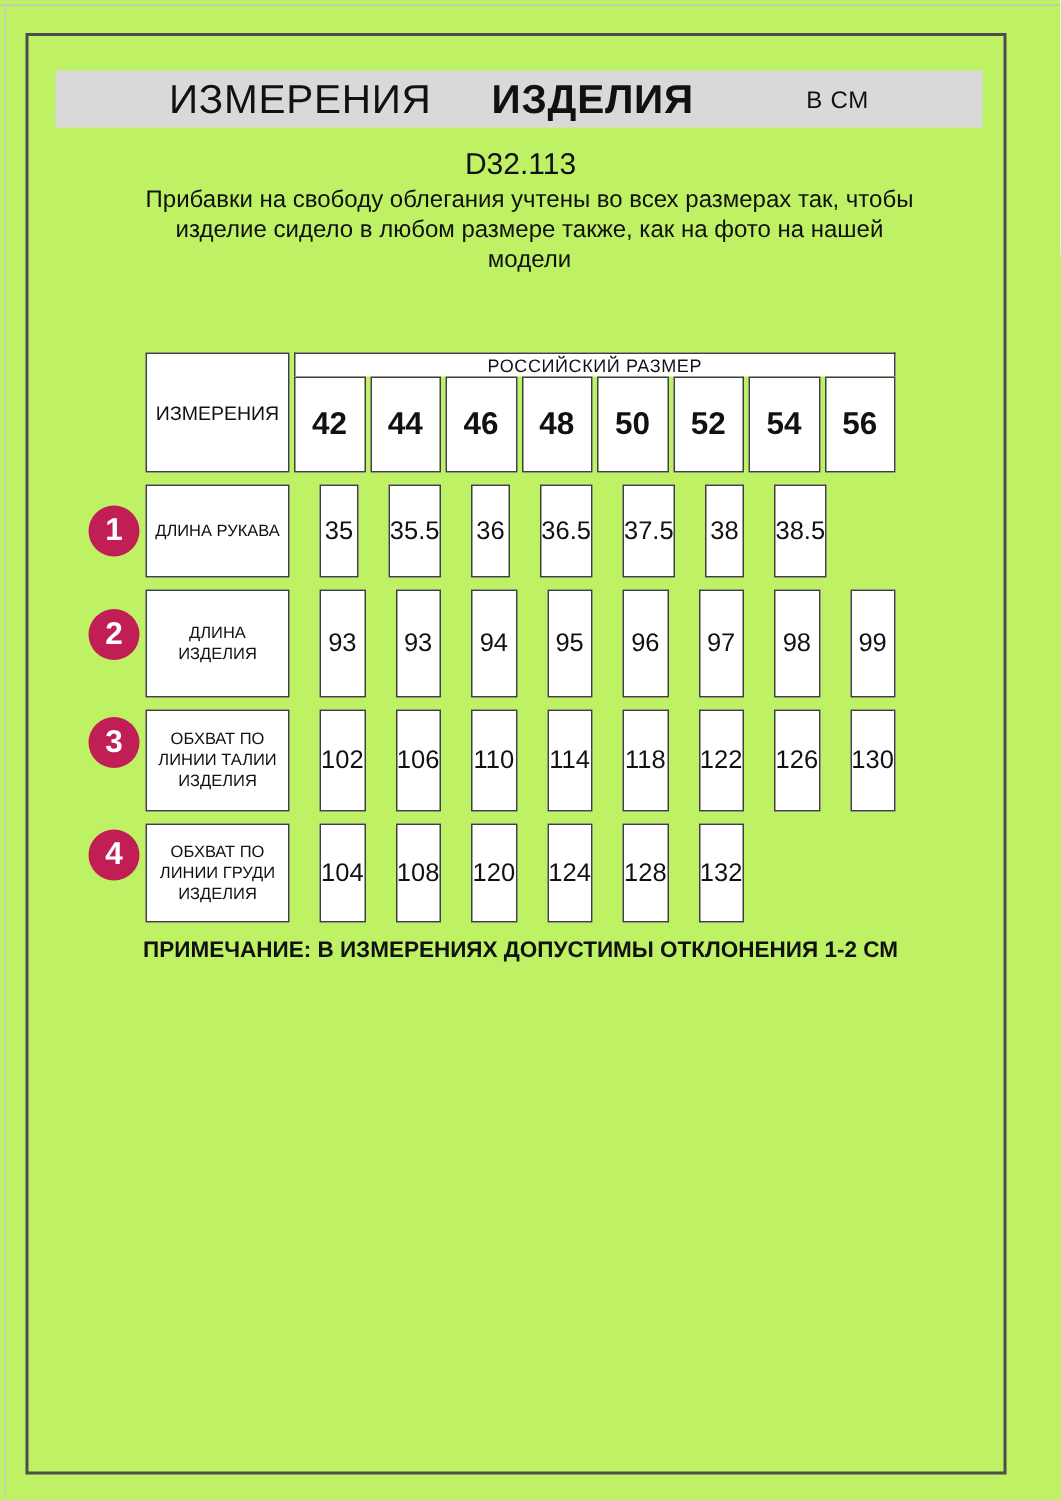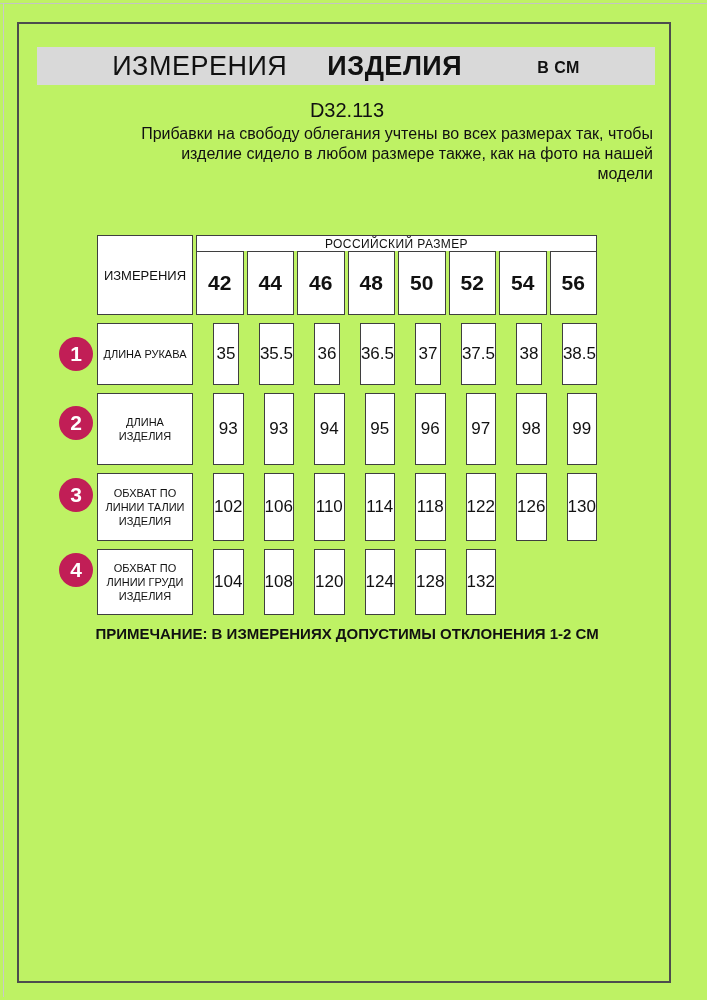--- a/index.html
+++ b/index.html
@@ -12,26 +12,26 @@
   .frame{
     position:absolute;left:17px;top:22px;width:654px;height:961px;
     border:2px solid #4d4d4d;box-sizing:border-box;
   }
   .title-band{
     position:absolute;left:37px;top:47px;width:618px;height:38px;background:#d9d9d9;
     display:flex;align-items:center;justify-content:center;
   }
   .title-reg{font-size:27px;letter-spacing:.5px;}
   .title-bold{font-size:27px;font-weight:bold;letter-spacing:.5px;margin-left:40px;}
-  .title-unit{font-size:16px;font-weight:bold;letter-spacing:.5px;margin-left:30px;padding-top:3px;padding-left:45px;}
+  .title-unit{font-size:16px;font-weight:normal;letter-spacing:.5px;margin-left:30px;padding-top:3px;padding-left:45px;}
   .code{
     position:absolute;left:40px;top:99px;width:614px;text-align:center;font-size:20px;
   }
   .subtitle{
-    position:absolute;left:53px;top:124px;width:600px;text-align:right;
+    position:absolute;left:53px;top:124px;width:600px;text-align:center;
     font-size:16px;line-height:1.25;white-space:pre-line;
   }
   .size-table{position:absolute;left:97px;top:235px;width:500px;}
   .thead{
     display:grid;grid-template-columns:96px repeat(8,1fr);
     grid-template-rows:16px 64px;column-gap:3px;
   }
   .cell{
     border:1px solid #3f3f3f;box-sizing:border-box;background:#fff;
     display:flex;align-items:center;justify-content:center;text-align:center;
@@ -89,21 +89,20 @@
       <div class="cell size-cell">54</div>
       <div class="cell size-cell">56</div>
     </div>
 
     <div class="trow row-1">
       <div class="cell label-cell">ДЛИНА РУКАВА</div>
       <div class="cell val-cell">35</div>
       <div class="cell val-cell">35.5</div>
       <div class="cell val-cell">36</div>
       <div class="cell val-cell">36.5</div>
-      <div class="cell val-cell">37</div>
       <div class="cell val-cell">37.5</div>
       <div class="cell val-cell">38</div>
       <div class="cell val-cell">38.5</div>
     </div>
 
     <div class="trow row-2">
       <div class="cell label-cell">ДЛИНА
 ИЗДЕЛИЯ</div>
       <div class="cell val-cell">93</div>
       <div class="cell val-cell">93</div>

